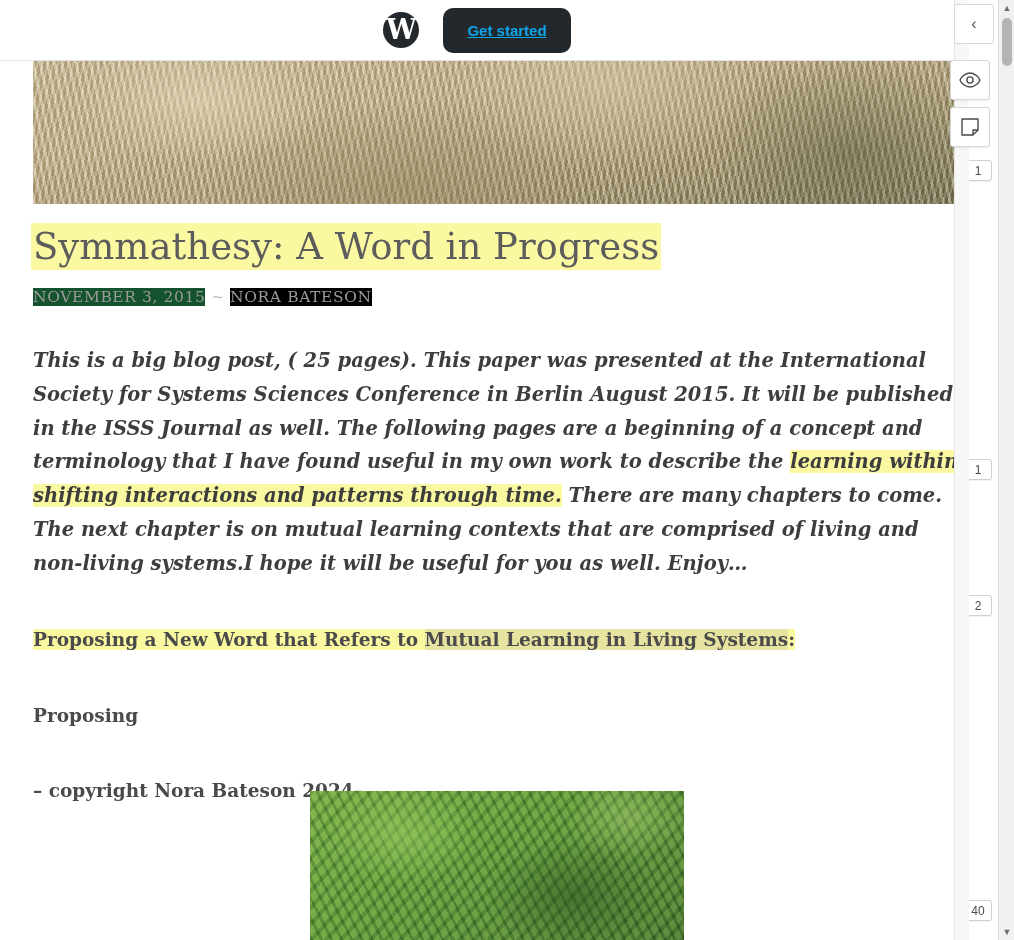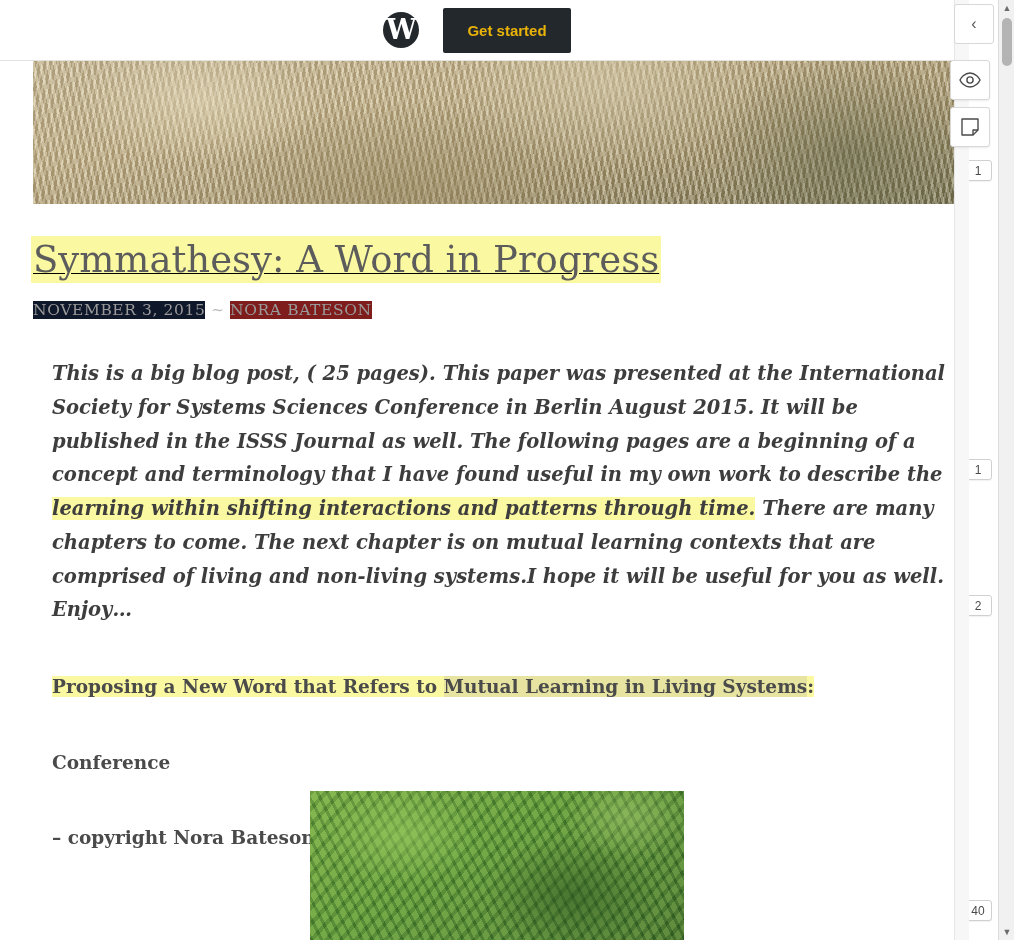--- a/index.html
+++ b/index.html
@@ -51,29 +51,30 @@
     line-height: 1;
     padding-bottom: 2px;
   }
   .promo-text {
     font-size: 16.5px;
     color: #2c3338;
     font-family: "Liberation Sans", sans-serif;
   }
   .get-started-btn {
     background: #23282d;
-    color: #eab308;
+    color: #0ea5e9;
     border: none;
     font-size: 15px;
     font-weight: bold;
     font-family: "Liberation Sans", sans-serif;
     padding: 14px 24px;
     margin-left: 10px;
     cursor: pointer;
-    border-radius: 2px;
+    border-radius: 10px;
+    text-decoration: underline;
   }
 
   
   .content {
     position: absolute;
     top: 0; left: 0;
     width: 954px;
     height: 940px;
     background: #ffffff;
     overflow: hidden;
@@ -121,37 +122,36 @@
     font-family: "DejaVu Serif", serif;
     font-size: 37px;
     font-weight: normal;
     color: #5c5c5c;
     margin: 0;
     line-height: 1.25;
     display: inline;
     background: #faf8a0;
     box-shadow: 0 0 0 2px #faf8a0;
   }
-  .title-row { margin: 15px 0 18px 0; text-decoration: underline; }
+  .title-row { margin: 2px 0 18px 0; }
 
   .post-meta {
     font-family: "DejaVu Serif", serif;
     font-size: 15.5px;
     letter-spacing: 0.6px;
     color: #9a9a9a;
     margin: 0 0 38px 0;
   }
-  .meta-date { background: #0f172a; }
+  .meta-date { background: #14532d; }
   .meta-sep { color: #b9b9b9; }
-  .meta-author { background: #7f1d1d; color: #9a9a9a; }
+  .meta-author { background: #000000; color: #9a9a9a; }
 
   .post-body {
     font-family: "DejaVu Serif", serif;
     color: #3f3f3f;
-    margin-left: 19px;
   }
   .lede {
     font-size: 19.5px;
     font-style: italic;
     font-weight: bold;
     line-height: 1.73;
     margin: 0 0 44px 0;
     color: #3d3d3d;
   }
   .hl { background: #faf8a0; }
@@ -315,21 +315,21 @@
         <span class="meta-sep">~</span>
         <span class="meta-author">NORA BATESON</span>
       </div>
 
       <div class="post-body">
 
         <p class="lede"><span>This is a big blog post, ( 25 pages). This paper was presented at the International Society for Systems Sciences Conference in Berlin August 2015. It will be published in the ISSS Journal as well. The following pages are a beginning of a concept and terminology that I have found useful in my own work to describe the </span><span class="hl">learning within shifting interactions and patterns through time.</span><span> There are many chapters to come. The next chapter is on mutual learning contexts that are comprised of living and non-living systems.I hope it will be useful for you as well.  Enjoy…</span></p>
 
         <p class="para"><span class="hl">Proposing a New Word that Refers to </span><span class="hl-olive">Mutual Learning in Living Systems</span><span class="hl">:</span></p>
 
-        <p class="para">Conference</p>
+        <p class="para">Proposing</p>
 
         <p class="para">– copyright Nora Bateson 2024–</p>
 
       </div>
     </div>
 
     <div class="inline-figure"></div>
   </div>
 
   <div class="promo-bar">

